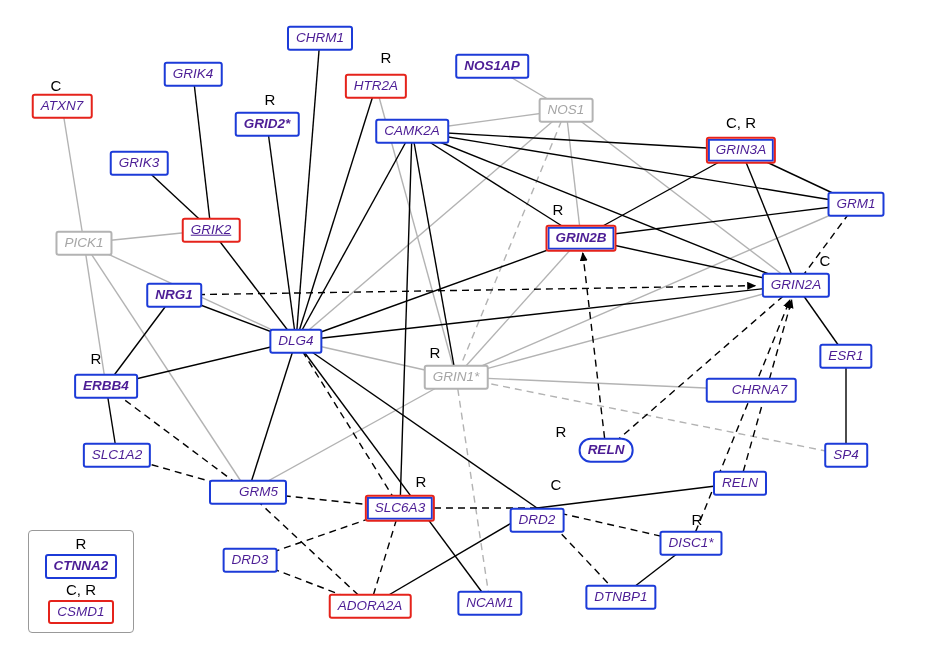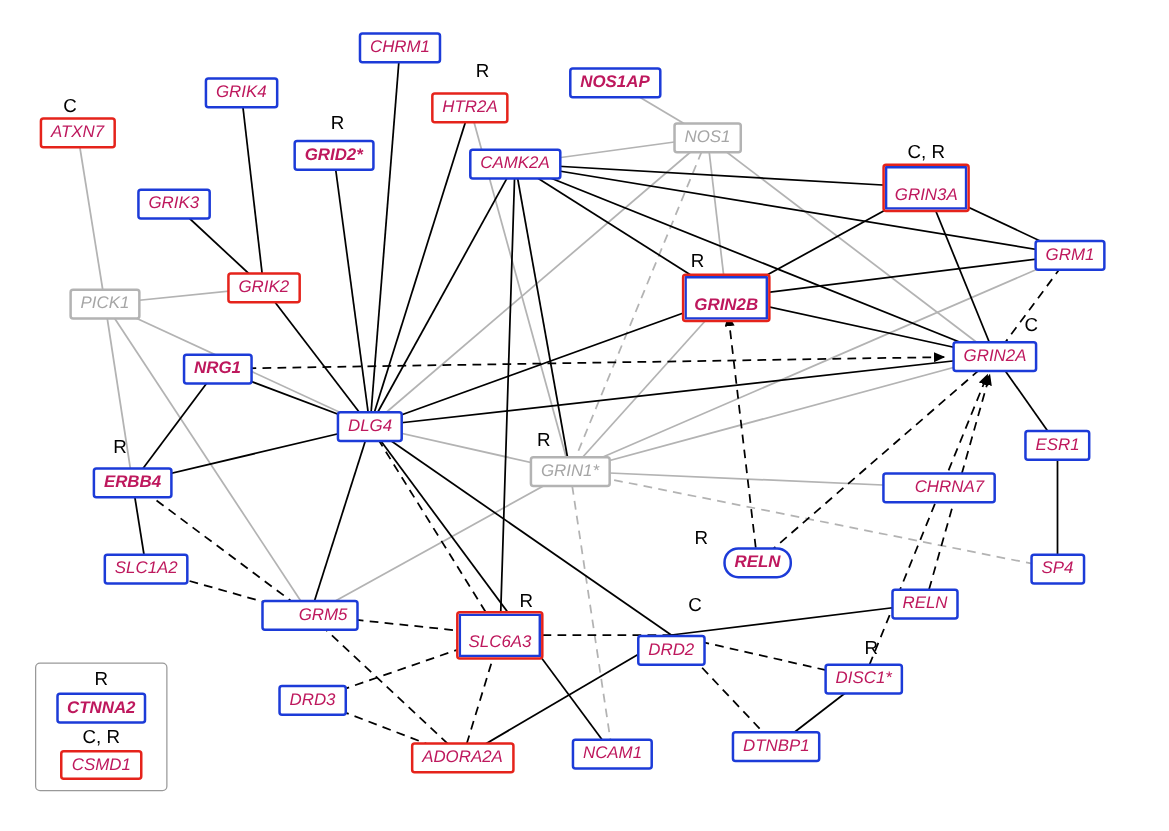--- a/index.html
+++ b/index.html
@@ -9,26 +9,26 @@
   body {
     width:935px; height:665px; position:relative; overflow:hidden;
     background:#ffffff; font-family:"Liberation Sans", sans-serif;
   }
   #edges-svg { position:absolute; left:0; top:0; z-index:1; }
   #nodes-layer { position:absolute; left:0; top:0; width:100%; height:100%; z-index:2; pointer-events:none; }
   .node {
     position:absolute; transform:translate(-50%,-50%);
     background:#fff; border:2px solid #000; border-radius:3px;
     padding:1px 7px 2px; white-space:nowrap; text-align:center;
-    font-style:italic; font-size:13.5px; line-height:1.3; color:#be185d;
+    font-style:italic; font-size:13.5px; line-height:1.3; color:#4c1d95;
   }
   .node.b-blue { border-color:var(--blue); }
   .node.b-red  { border-color:var(--red); }
   .node.b-gray { border-color:var(--gray); color:var(--gray_text); }
-  .node.double { box-shadow: inset 0 0 0 2px var(--blue); padding:14px 8px 3px; }
+  .node.double { box-shadow: inset 0 0 0 2px var(--blue); padding:2px 8px 3px; }
   .node.bold   { font-weight:700; }
   .ann {
     position:absolute; transform:translate(-50%,-50%);
     font-style:normal; font-size:15px; color:#000; white-space:nowrap;
   }
   .legend {
     position:absolute; left:28px; top:530px; width:104px; z-index:4;
     background:#fff; border:1.5px solid #999; border-radius:4px;
     padding:4px 0 8px; display:flex; flex-direction:column; align-items:center; gap:2px;
   }
@@ -123,21 +123,21 @@
     <div class="ann" style="left: 386px; top: 57px;">R</div>
     <div class="node b-blue bold" style="left: 492px; top: 66px;">NOS1AP</div>
     <div class="node b-blue bold" style="left: 267px; top: 124px;">GRID2*</div>
     <div class="ann" style="left: 270px; top: 99px;">R</div>
     <div class="node b-blue" style="left: 412px; top: 131px;">CAMK2A</div>
     <div class="node b-gray" style="left: 566px; top: 110px;">NOS1</div>
     <div class="node b-red double" style="left: 741px; top: 150px;">GRIN3A</div>
     <div class="ann" style="left: 741px; top: 122px;">C, R</div>
     <div class="node b-blue" style="left: 139px; top: 163px;">GRIK3</div>
     <div class="node b-blue" style="left: 856px; top: 204px;">GRM1</div>
-    <div class="node b-red" style="left: 211px; top: 230px;">GRIK2</div>
+    <div class="node b-red" style="left: 211px; top: 230px; text-decoration: underline;">GRIK2</div>
     <div class="node b-red bold double" style="left: 581px; top: 238px;">GRIN2B</div>
     <div class="ann" style="left: 558px; top: 209px;">R</div>
     <div class="node b-gray" style="left: 84px; top: 243px;">PICK1</div>
     <div class="node b-blue" style="left: 796px; top: 285px;">GRIN2A</div>
     <div class="ann" style="left: 825px; top: 260px;">C</div>
     <div class="node b-blue bold" style="left: 174px; top: 295px;">NRG1</div>
     <div class="node b-blue" style="left: 296px; top: 341px;">DLG4</div>
     <div class="node b-blue" style="left: 846px; top: 356px;">ESR1</div>
     <div class="node b-gray" style="left: 456px; top: 377px;">GRIN1*</div>
     <div class="ann" style="left: 435px; top: 352px;">R</div>

